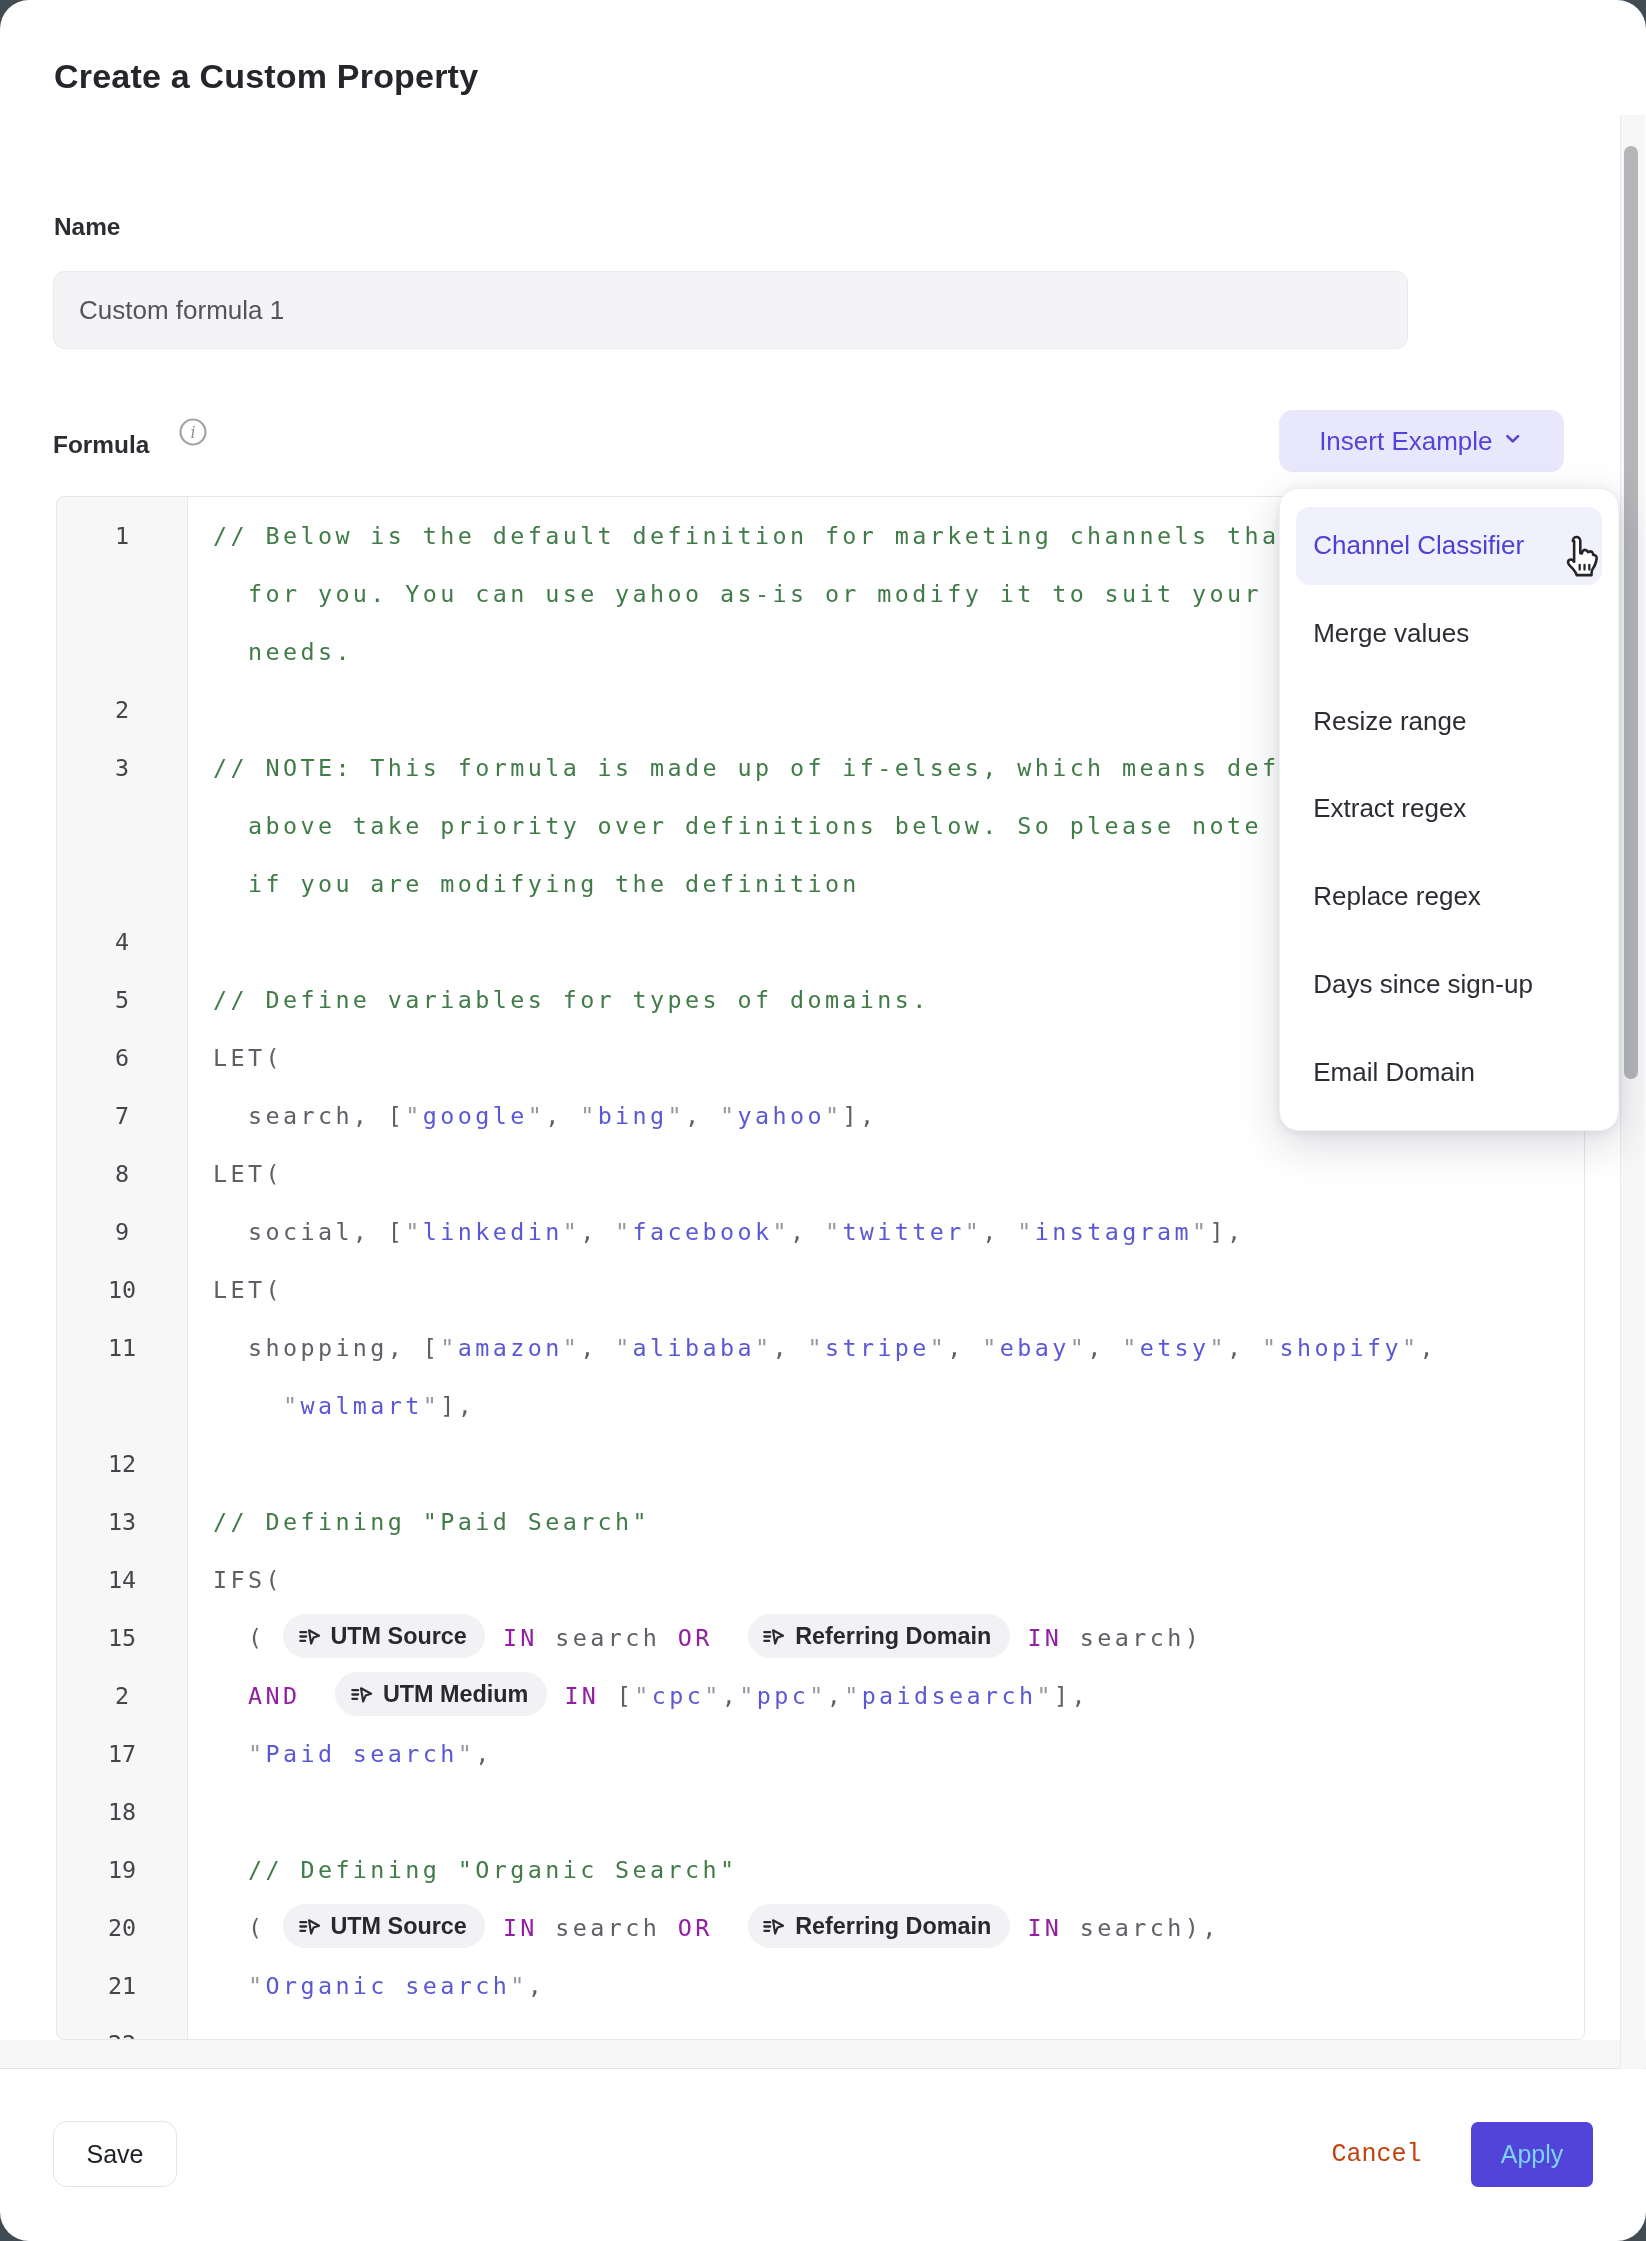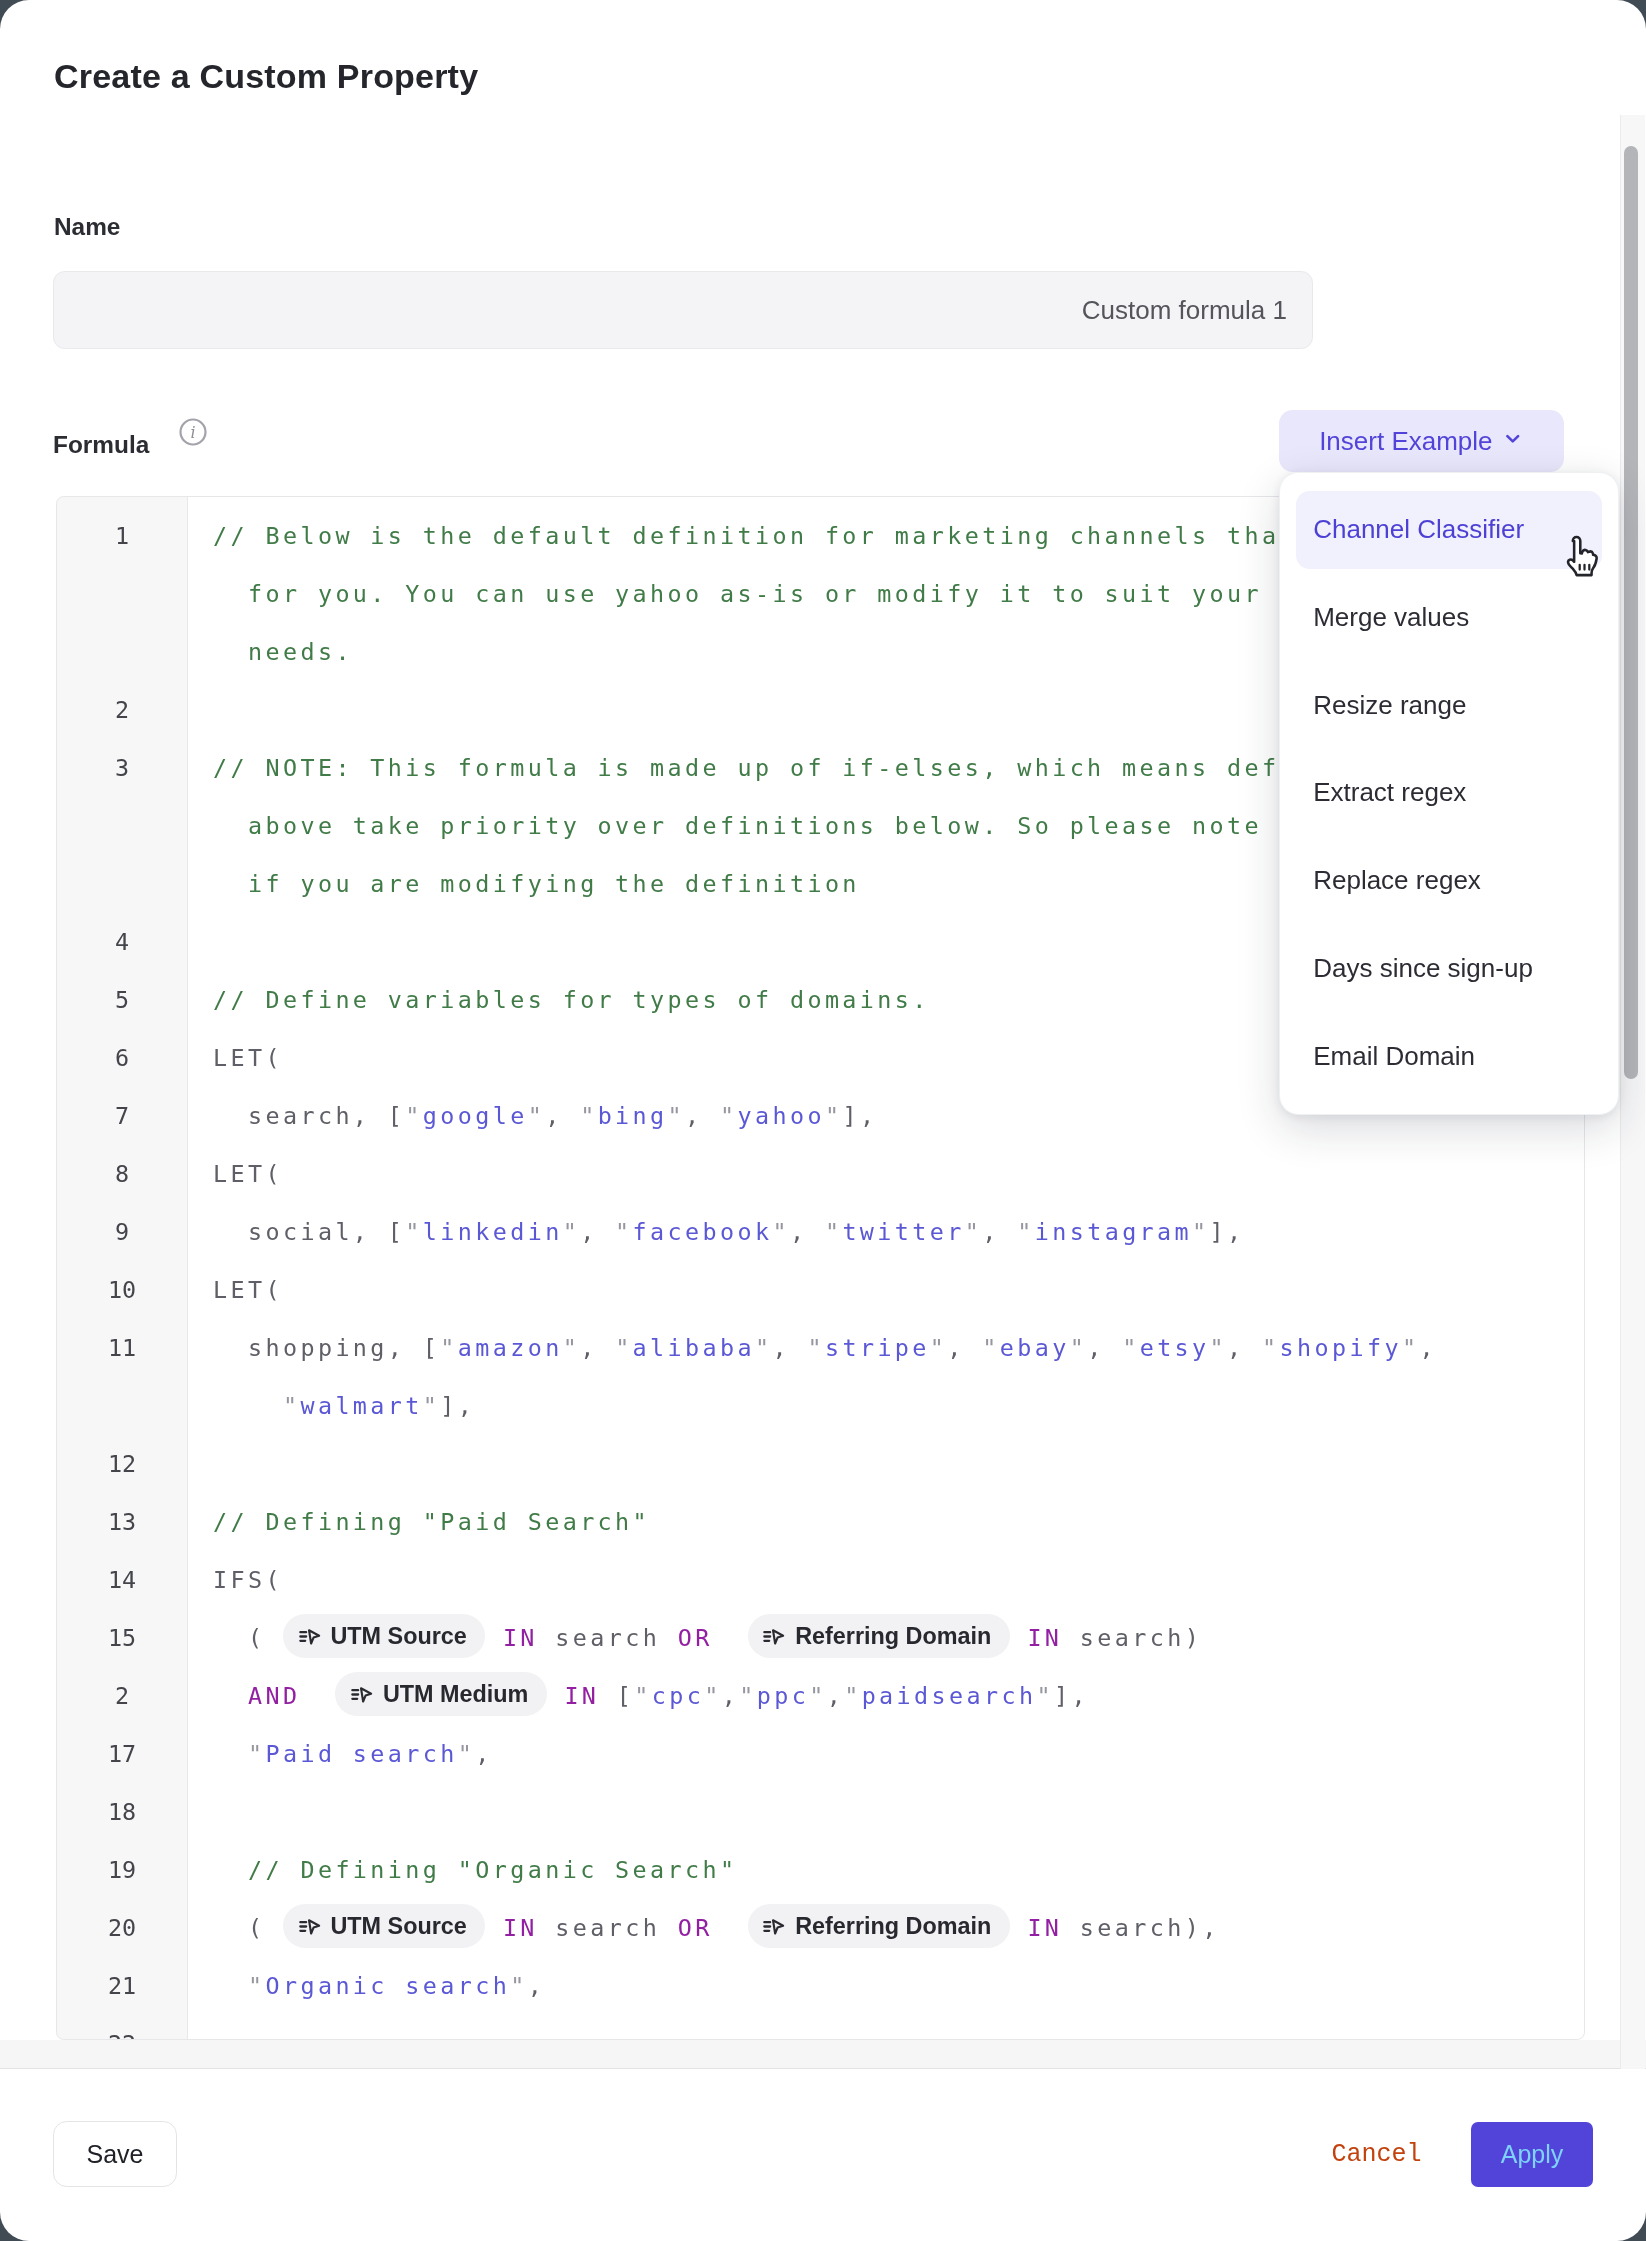--- a/index.html
+++ b/index.html
@@ -11,23 +11,23 @@
   html,body{width:1646px;height:2241px;}
   body{background:var(--backdrop);font-family:"Liberation Sans",sans-serif;position:relative;overflow:hidden;}
   .modal{position:absolute;left:0;top:0;width:1646px;height:2241px;background:#fff;border-radius:29px;overflow:hidden;}
 
   .title{position:absolute;left:54px;top:57px;font-size:34px;font-weight:700;color:#24262c;letter-spacing:0.2px;}
   .field-label{position:absolute;font-size:24.4px;font-weight:700;color:#2b2d33;}
   .lbl-name{left:54px;top:213px;}
   .lbl-formula{left:53px;top:431px;}
   .info-icon{position:absolute;left:178px;top:417px;}
 
-  .name-input{position:absolute;left:53px;top:271px;width:1260px;height:78px;background:#f4f4f6;
+  .name-input{position:absolute;left:53px;top:271px;width:1355px;height:78px;background:#f4f4f6;
     border:1px solid #e9e9ec;border-radius:11.7px;font-size:26px;color:#53555b;padding:0 25px;
-    font-family:"Liberation Sans",sans-serif;outline:none;text-align:right;}
+    font-family:"Liberation Sans",sans-serif;outline:none;}
 
   .insert-btn{position:absolute;left:1279px;top:410px;width:285px;height:62px;background:var(--accent-soft);
     border:none;border-radius:13.7px;color:var(--accent);font-size:26px;font-weight:500;
     display:flex;align-items:center;justify-content:center;gap:9.8px;cursor:pointer;font-family:"Liberation Sans",sans-serif;}
 
   
   .editor{position:absolute;left:56px;top:496px;width:1529px;height:1544px;border:1px solid #e7e7ea;
     border-radius:7.8px;overflow:hidden;padding-top:9.8px;
     background:linear-gradient(90deg,#f7f7f8 0 130px,#e8e8eb 130px 131px,#ffffff 131px);
     font-family:"DejaVu Sans Mono",monospace;font-size:23.4px;}
@@ -40,21 +40,21 @@
   .seg-q{color:var(--quote-gray);}
   .seg-k{color:var(--keyword-magenta);}
   .pill{display:inline-flex;align-items:center;gap:8.8px;height:44px;padding:0 18.5px 0 13.7px;background:#f2f2f4;
     border-radius:22.4px;vertical-align:middle;position:relative;top:-2.9px;letter-spacing:0;
     font-family:"Liberation Sans",sans-serif;font-size:23.4px;font-weight:700;color:#28292f;line-height:44px;cursor:pointer;}
   .pill svg{display:block;}
 
   .hstrip{position:absolute;left:0;top:2040px;width:1646px;height:29px;background:#f6f6f7;border-bottom:1px solid #e3e3e6;}
 
   
-  .dropdown{position:absolute;left:1279px;top:472px;width:340px;height:643px;background:#fff;border-radius:19.5px;
+  .dropdown{position:absolute;left:1279px;top:488px;width:340px;height:643px;background:#fff;border-radius:19.5px;
     border:1px solid #eef0f2;box-shadow:0 13.7px 43px rgba(25,28,48,.16), 0 2px 9.8px rgba(25,28,48,.08);
     padding:17.6px 15.6px;z-index:50;display:flex;flex-direction:column;gap:9.8px;}
   .ditem{height:78px;display:flex;align-items:center;padding:0 17.6px;border-radius:13.7px;font-size:26px;
     font-weight:500;color:#2c2d34;cursor:pointer;}
   .ditem.highlighted{background:var(--accent-highlight);color:#4c41d4;}
 
   .cursor-hand{position:absolute;left:1556px;top:534px;z-index:60;pointer-events:none;}
 
   
   .sb-track{position:absolute;left:1620px;top:115px;width:25px;height:1954px;background:#f7f7f8;

